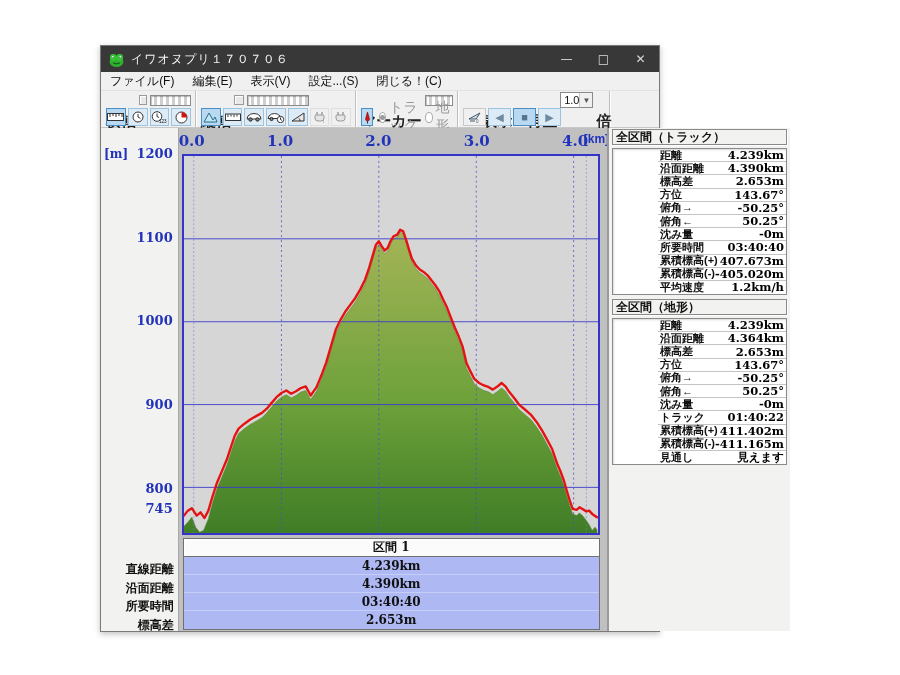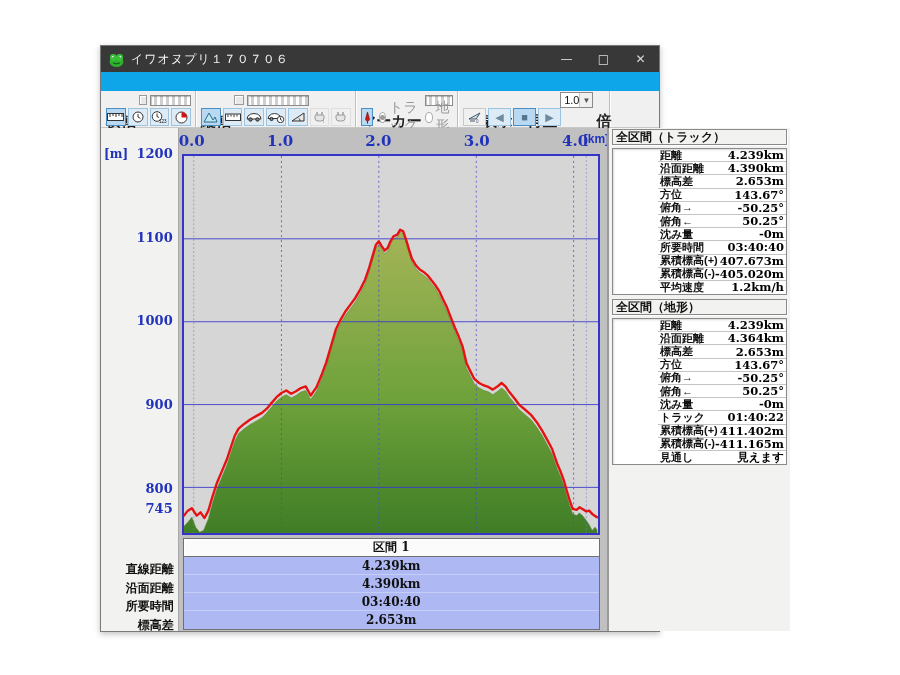--- a/index.html
+++ b/index.html
@@ -2,21 +2,21 @@
 <html><head>
 <meta charset="utf-8">
 <style>
   * { margin:0; padding:0; box-sizing:border-box; }
   html,body { width:900px; height:675px; background:#fff; overflow:hidden;
               font-family:"Liberation Sans", sans-serif; }
   .screen { position:relative; width:900px; height:675px; background:#ffffff; }
 
   
   .window { position:absolute; left:100px; top:45px; width:560px; height:587px;
-            background:#0ea5e9; border:1px solid #7a7a7a; box-shadow:0 2px 6px rgba(0,0,0,.25); }
+            background:#15803d; border:1px solid #7a7a7a; box-shadow:0 2px 6px rgba(0,0,0,.25); }
   .titlebar { position:absolute; left:0; top:0; width:100%; height:26px; background:#383838;
               display:flex; align-items:center; color:#fff; }
   .app-icon { width:17px; height:17px; margin:0 6px 0 7px; flex:0 0 auto; }
   .title-text { font-size:12px; letter-spacing:1px; color:#f2f2f2; }
   .win-btns { margin-left:auto; display:flex; height:100%; }
   .win-btn { width:37px; height:100%; display:flex; align-items:center; justify-content:center;
              color:#dcdcdc; font-size:12px; font-family:"DejaVu Sans", sans-serif; }
 
   .menubar { position:absolute; left:0; top:26px; width:100%; height:19px; background:#f0f0f0;
              display:flex; align-items:center; font-size:12px; color:#111; border-bottom:1px solid #e2e2e2; }
@@ -116,20 +116,27 @@
         <path d="M5 11 Q8 13 11 11" stroke="#0c5c0c" stroke-width="1" fill="none"></path>
       </svg>
       <span class="title-text">イワオヌプリ１７０７０６</span>
       <div class="win-btns">
         <div class="win-btn">—</div>
         <div class="win-btn">□</div>
         <div class="win-btn">✕</div>
       </div>
     </div>
 
+    <div class="menubar">
+      <span class="menu-item">ファイル(F)</span>
+      <span class="menu-item">編集(E)</span>
+      <span class="menu-item">表示(V)</span>
+      <span class="menu-item">設定...(S)</span>
+      <span class="menu-item">閉じる！(C)</span>
+    </div>
 
     <div class="toolbar">
 
       <div class="tb-group" style="width:95px;">
         <div class="tb-row1">
           <span class="tb-label">横軸</span>
           <span class="mini-btn"></span>
           <span class="slider" style="width:50px;"></span>
         </div>
         <div class="tb-row2">

